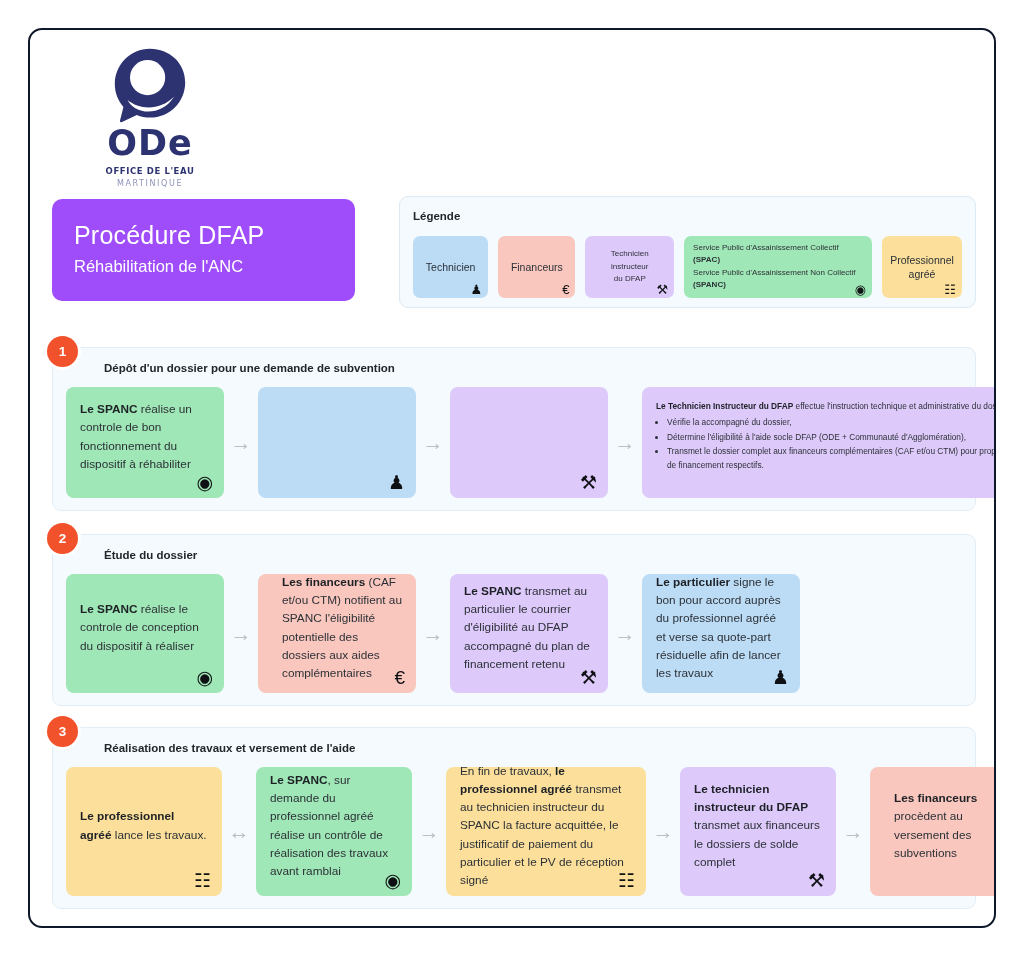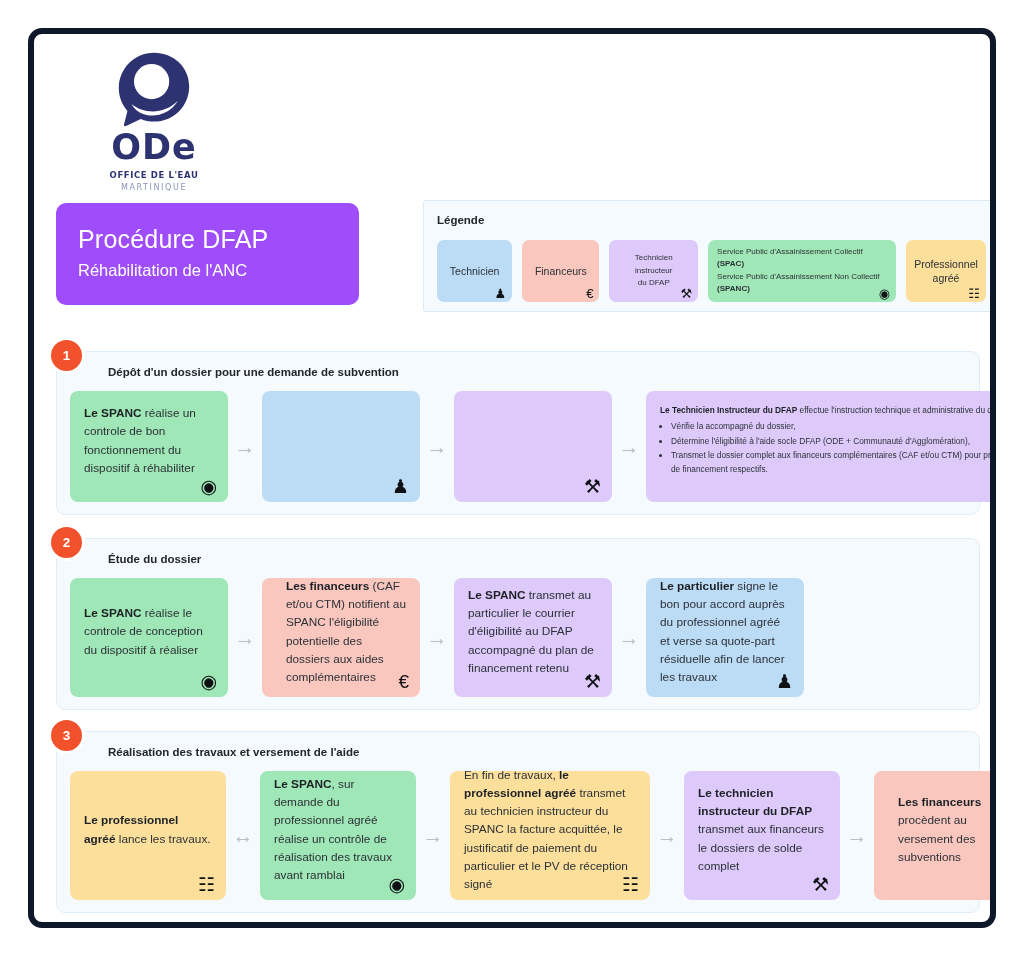--- a/index.html
+++ b/index.html
@@ -6,21 +6,21 @@
   html, body {
     width: 1024px; height: 957px;
     background: #ffffff;
     font-family: "Liberation Sans", sans-serif;
     -webkit-font-smoothing: antialiased;
   }
   .page {
     position: absolute; left: 28px; top: 28px;
     width: 968px; height: 900px;
     background: #ffffff;
-    border: 6px solid #0f172a;
+    border: 2px solid #0f172a;
     border-radius: 14px;
     overflow: hidden;
   }
 
   
   .logo { position: absolute; left: 50px; top: 14px; width: 140px; }
   .logo-mark { width: 80px; height: 80px; margin: 0 auto; display: block; }
   .logo-word {
     text-align: center; font-size: 35px; font-weight: 700;
     letter-spacing: 1px; color: #2d3371; line-height: 1;
@@ -40,23 +40,23 @@
     position: absolute; left: 22px; top: 169px;
     width: 303px; height: 102px;
     background: #9f4dfb; border-radius: 10px;
     padding: 22px 0 9px 22px; color: #ffffff;
   }
   .title-main { font-size: 25px; font-weight: 400; letter-spacing: 0.2px; }
   .title-sub  { font-size: 16.5px; font-weight: 400; margin-top: 7px; }
 
   
   .legend {
-    position: absolute; left: 389px; top: 166px;
+    position: absolute; left: 369px; top: 166px;
     width: 577px; height: 112px;
-    background: #f4fafd; border: 1px solid #dbeaf5; border-radius: 3px;
+    background: #f4fafd; border: 1px solid #dbeaf5; border-radius: 9px;
     padding: 13px 13px 0 13px;
   }
   .legend-title { font-size: 11.5px; font-weight: 700; color: #21262c; }
   .legend-row { display: flex; align-items: stretch; gap: 10px; margin-top: 14px; }
   .legend-chip {
     border-radius: 7px; position: relative;
     display: flex; align-items: center; justify-content: center;
     padding: 6px 9px 6px 9px; min-height: 47px;
   }
   .legend-chip .chip-label { font-size: 10.5px; color: #2c3137; text-align: center; line-height: 1.35; }

